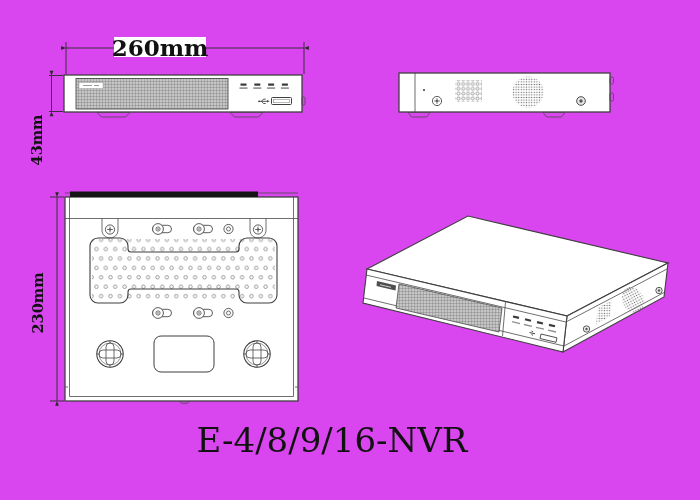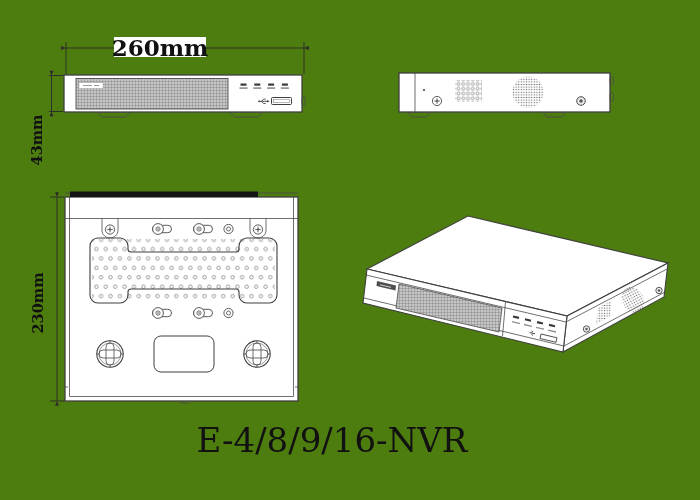--- a/index.html
+++ b/index.html
@@ -1,16 +1,16 @@
 <!DOCTYPE html>
 <html><head>
 <meta charset="utf-8">
 <style>
   html,body{margin:0;padding:0;background:#fff;}
-  .canvas{position:relative;width:700px;height:500px;background:#4d7c0f;overflow:hidden;
+  .canvas{position:relative;width:700px;height:500px;background:#d946ef;overflow:hidden;
           font-family:"DejaVu Serif", serif;}
   svg{position:absolute;left:0;top:0;}
   .chassis{stroke:#3f3f3f;fill:#ffffff;stroke-width:1.3;}
   .thin{stroke:#4a4a4a;fill:none;stroke-width:0.8;}
   .dim{stroke:#2a2a2a;fill:none;stroke-width:0.9;}
   .dimtext{fill:#111;font-weight:bold;font-family:"DejaVu Serif",serif;}
   .caption{fill:#111;font-family:"DejaVu Serif",serif;}
 </style>
 </head>
 <body>

